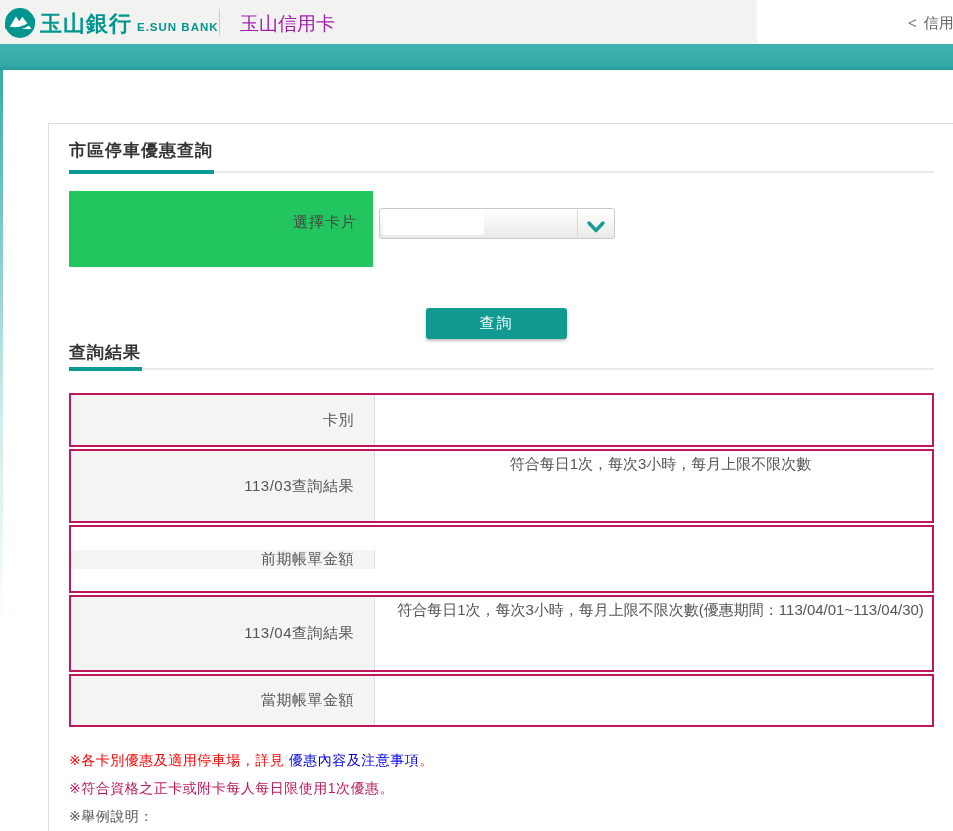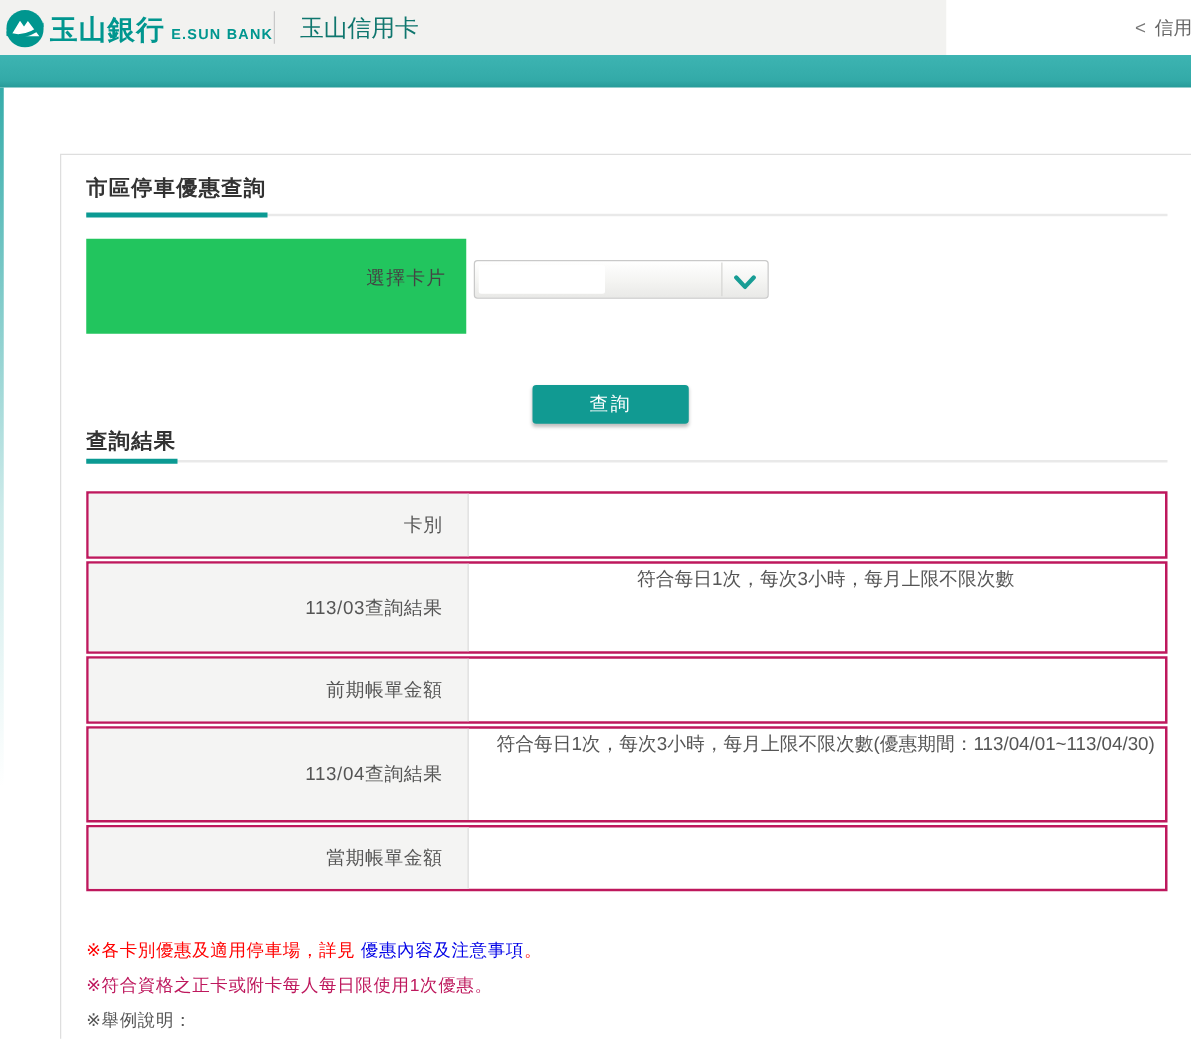--- a/index.html
+++ b/index.html
@@ -8,21 +8,21 @@
   body { position:relative; }
 
   
   .header { position:absolute; left:0; top:0; width:757px; height:44px; background:#f2f2f0; }
   .brand { position:absolute; left:40px; top:0; height:44px; line-height:47px; white-space:nowrap; }
   .brand .zh { font-size:22px; font-weight:bold; color:#00968f; letter-spacing:1px; }
   .brand .en { font-size:11.5px; font-weight:bold; color:#00968f; letter-spacing:1px; margin-left:5px; }
   .logo-badge { position:absolute; left:5px; top:8px; width:30px; height:30px; }
   .hdr-divider { position:absolute; left:219px; top:9px; width:1px; height:26px; background:#c9c9c9; }
   .site-title { position:absolute; left:240px; top:0; height:44px; line-height:47px;
-    font-size:19px; color:#0f766e; }
+    font-size:19px; color:#a21caf; }
   .back-link { position:absolute; left:908px; top:0; height:44px; line-height:46px;
     font-size:15px; color:#666; white-space:nowrap; cursor:pointer; }
   .back-link .chev { font-size:15px; margin-right:7px; color:#777; }
 
   .teal-bar { position:absolute; left:0; top:44px; width:953px; height:26px;
     background:linear-gradient(180deg,#3db4b2 0%,#33aaa8 78%,#279b99 100%); }
   .left-fade { position:absolute; left:0; top:70px; width:3px; height:560px;
     background:linear-gradient(180deg,#35acaa 0%, rgba(53,172,170,0.25) 60%, rgba(53,172,170,0) 100%); }
 
   
@@ -41,31 +41,31 @@
   .form-block { position:absolute; left:20px; top:67px; width:304px; height:76px; background:#22c55e; }
   .form-label { position:absolute; right:16px; top:22px; font-size:15px; color:#444; letter-spacing:1px; }
   .select { position:absolute; left:330px; top:84px; width:236px; height:31px;
     border:1px solid #c9c9c9; border-radius:3px;
     background:linear-gradient(180deg,#ffffff 0%,#f4f4f2 55%,#e9e9e7 100%); cursor:pointer; }
   .select .value-mask { position:absolute; left:3px; top:3px; width:101px; height:23px;
     background:#fff; border-radius:2px; font-size:14px; color:#333; overflow:hidden; }
   .select .sep { position:absolute; right:36px; top:1px; bottom:1px; width:1px; background:#d6d6d4; }
   .select .chev { position:absolute; right:9px; top:10px; width:18px; height:12px; }
 
-  .btn { position:absolute; left:377px; top:184px; width:125px; height:31px;
+  .btn { position:absolute; left:377px; top:184px; width:141px; height:31px;
     background:#119a92; color:#fff; font-size:15px; letter-spacing:2px;
     border:none; border-radius:3px; cursor:pointer;
     box-shadow:0 2px 3px rgba(0,0,0,0.25); }
 
   
   .rtable { position:absolute; left:20px; top:269px; width:865px; }
   .row { display:flex; border:2px solid #be185d; margin-bottom:2px; background:#fff; }
   .row:nth-child(1) { height:54px; }
   .row:nth-child(2) { height:74px; }
-  .row:nth-child(3) { height:54px; }
+  .row:nth-child(3) { height:68px;align-items:center; }
   .row:nth-child(4) { height:77px; }
   .row:nth-child(5) { height:53px; }
   .lcell { width:304px; background:#f4f4f3; border-right:1px solid #ddd;
     display:flex; align-items:center; justify-content:flex-end;
     padding-right:20px; font-size:15px; color:#555; letter-spacing:0.5px; }
   .rcell { flex:1; display:flex; flex-direction:row; justify-content:center;
     padding-left:14px; font-size:15px; color:#555; line-height:25px; }
 
   
   .note { position:absolute; left:20px; font-size:14px; letter-spacing:0.5px; white-space:nowrap; }

